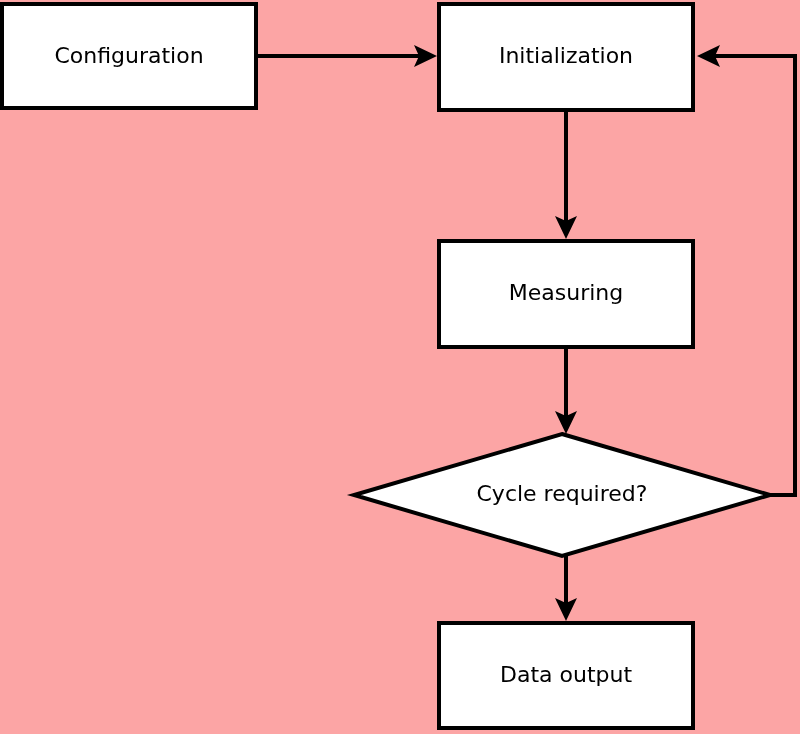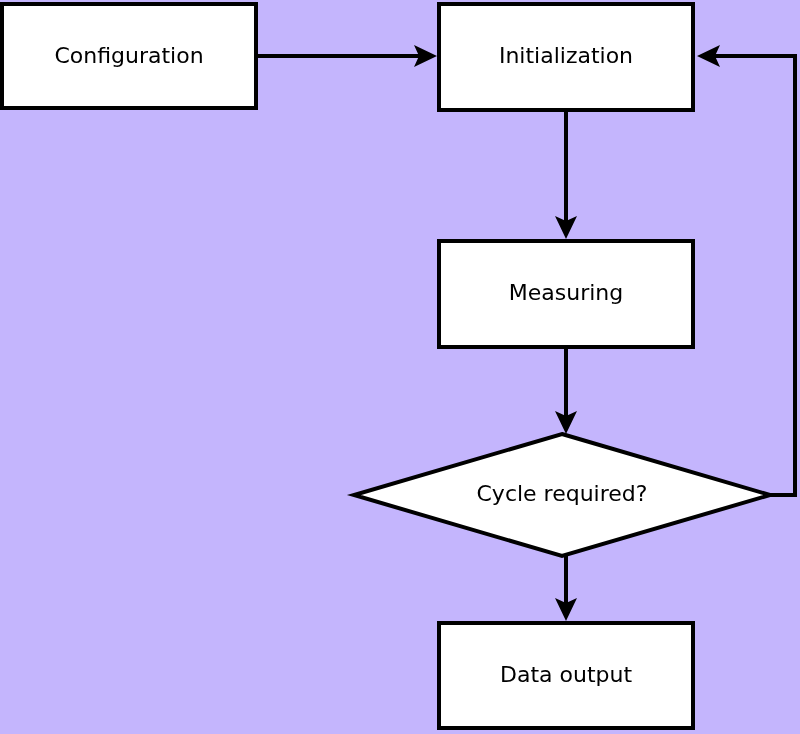--- a/index.html
+++ b/index.html
@@ -8,21 +8,21 @@
     padding: 0;
     background: #ffffff;
   }
   body {
     font-family: "DejaVu Sans", sans-serif;
   }
   #canvas {
     position: relative;
     width: 800px;
     height: 734px;
-    background: #c4b5fd;
+    background: #fca5a5;
     overflow: hidden;
   }
   #flow-svg {
     position: absolute;
     top: 0;
     left: 0;
     width: 800px;
     height: 734px;
     display: block;
   }

